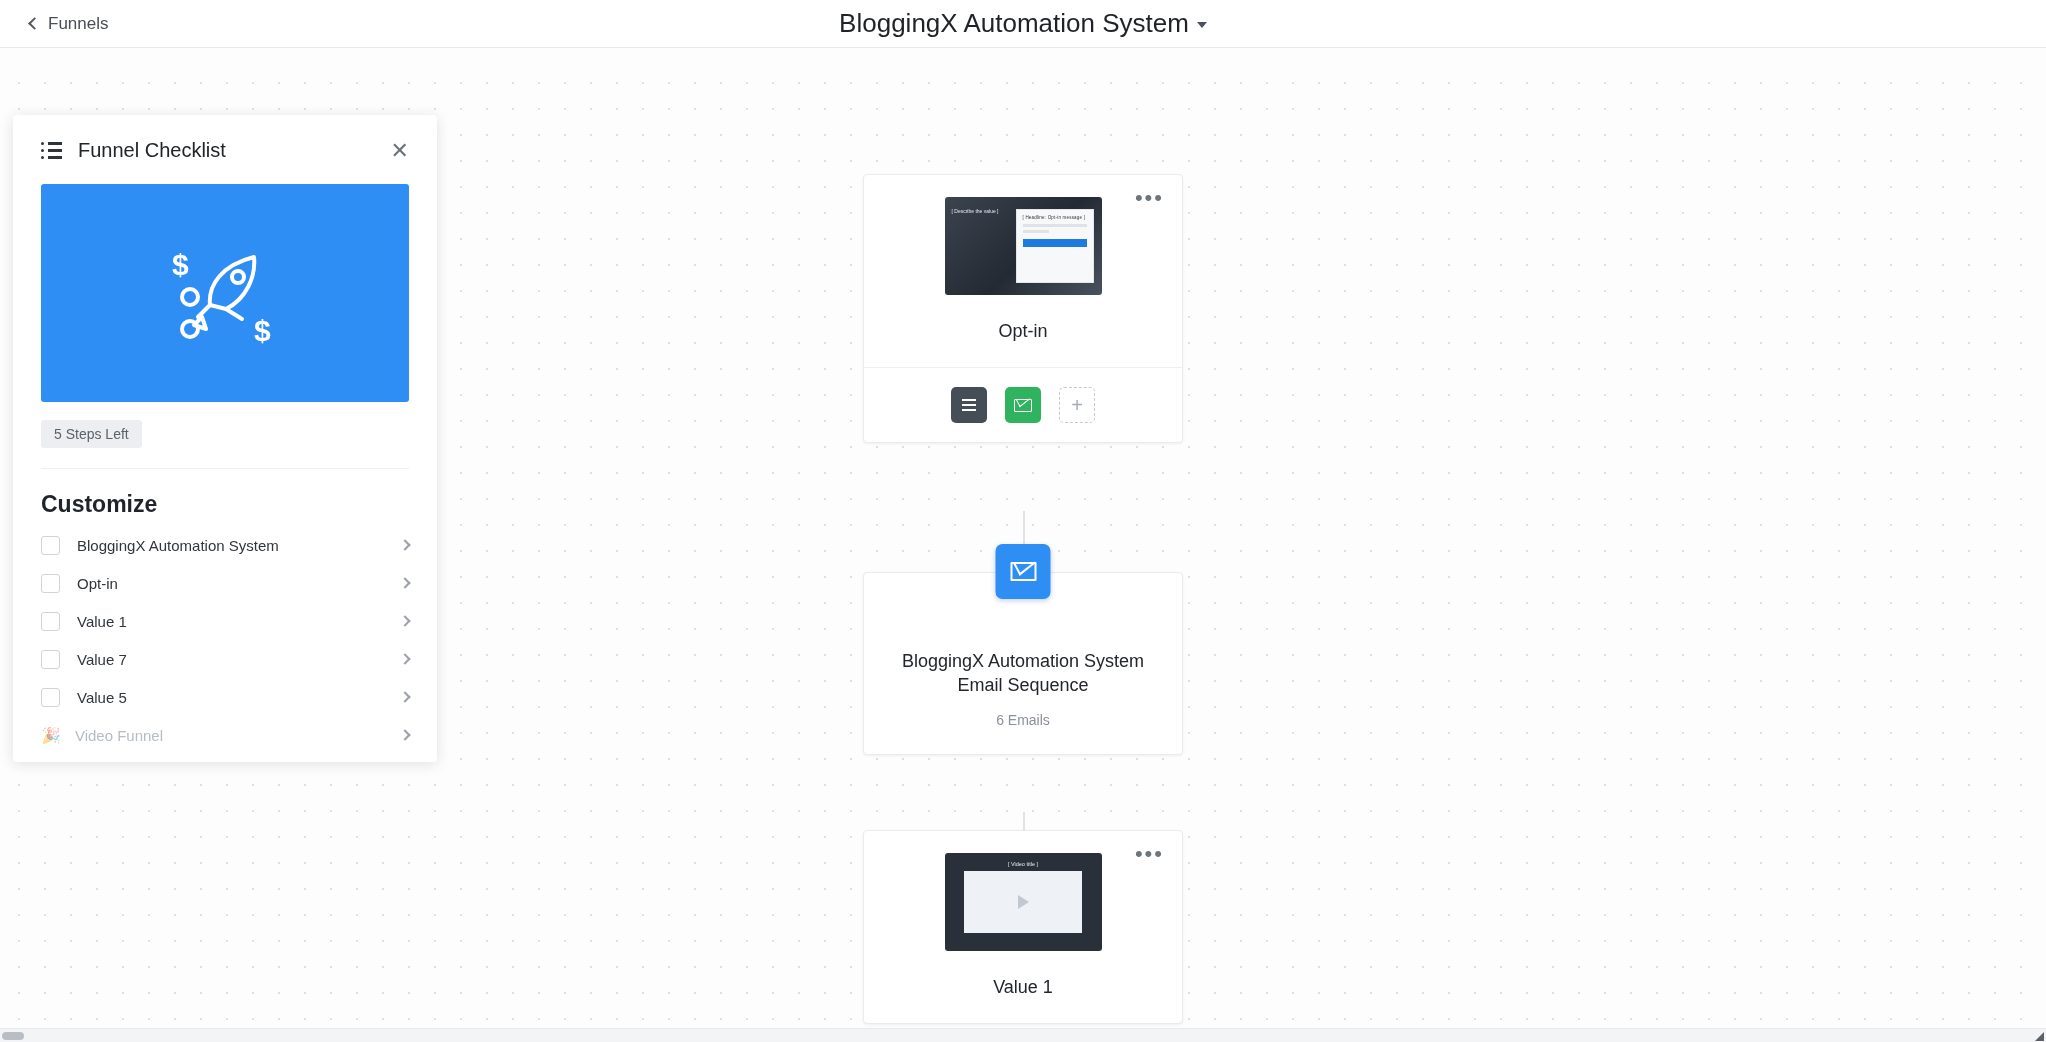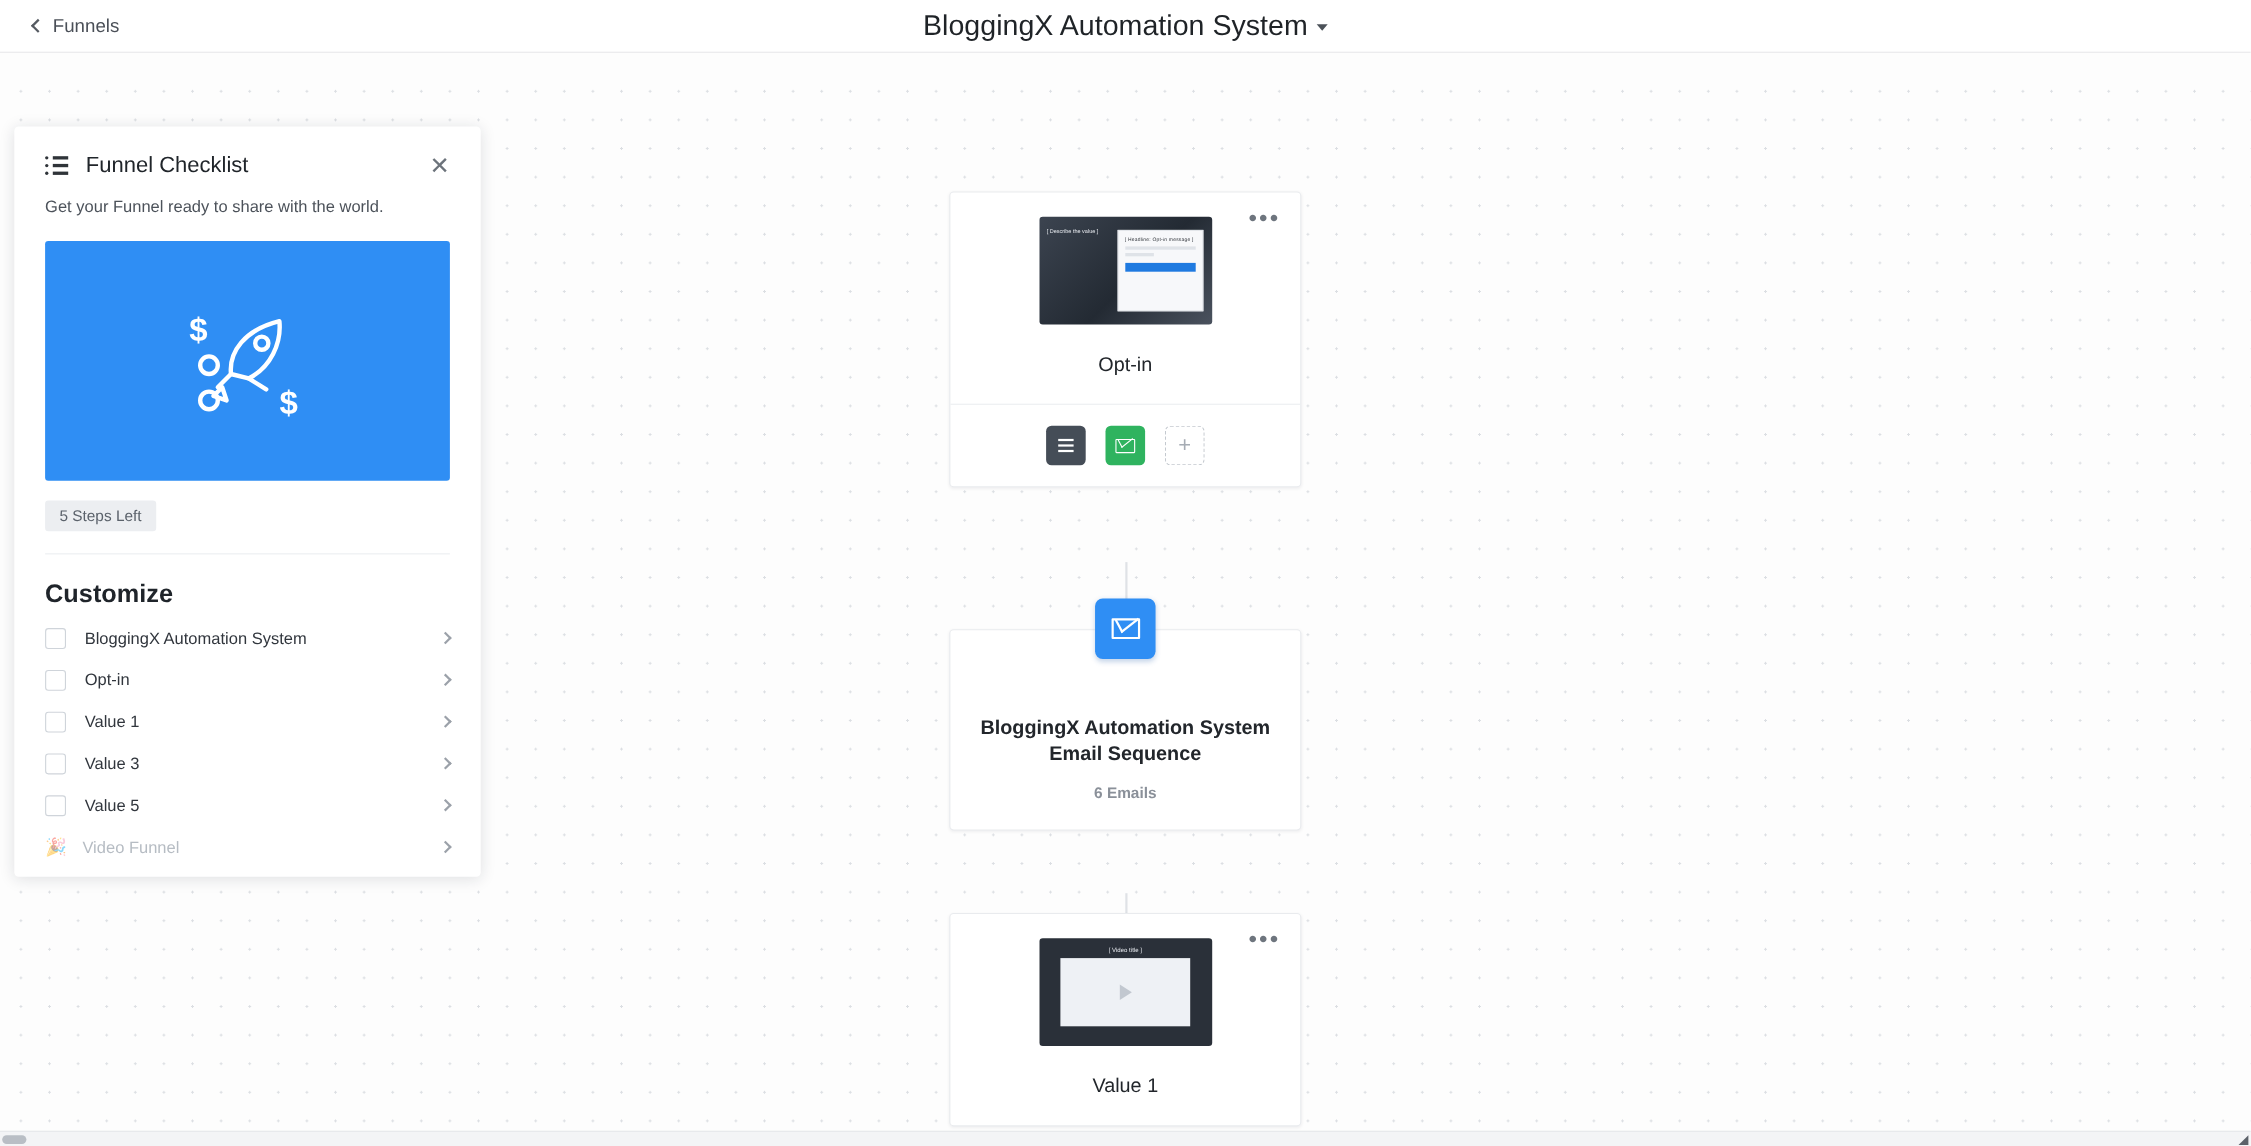--- a/index.html
+++ b/index.html
@@ -238,21 +238,20 @@
     transform-origin: left top;
   }
   .email-node {
     position: absolute;
     left: 0; width: 320px;
     background: #ffffff;
     border: 1px solid #e9ebee;
     border-radius: 4px;
     box-shadow: 0 1px 3px rgba(20,25,35,0.06);
     padding-top: 52px;
-    font-weight: bold;
   }
   .email-badge {
     position: absolute;
     top: -29px; left: 50%;
     transform: translateX(-50%);
     width: 55px; height: 55px;
     border-radius: 7px;
     background: #2f8ef4;
     display: flex; align-items: center; justify-content: center;
     box-shadow: 0 2px 5px rgba(30,90,170,0.25);
@@ -455,21 +454,20 @@
         </span>
       <span class="row">
           <span class="dot"></span>
           <span class="bar"></span>
         </span>
     </span>
     <span class="panel-title">Funnel Checklist</span>
     <span class="panel-close">✕</span>
   </div>
 
-  <div class="panel-sub">Get your Funnel ready to share with the world.</div>
 
   <div class="hero">
     <svg width="150" height="120" viewBox="0 0 150 120">
       <g fill="none" stroke="#ffffff" stroke-width="4" stroke-linecap="round" stroke-linejoin="round">
         <path d="M60 72 C58 52 72 32 104 24 C106 44 96 66 76 76 Z"></path>
         <path d="M60 72 L48 84"></path>
         <path d="M76 76 L92 86"></path>
         <circle cx="88" cy="44" r="6"></circle>
         <path d="M52 84 L44 92 L56 96 Z"></path>
         <circle cx="40" cy="64" r="8"></circle>
@@ -496,21 +494,21 @@
     <span>Opt-in</span>
     <span class="chev"></span>
   </div>
   <div class="check-row">
     <span class="cbox"></span>
     <span>Value 1</span>
     <span class="chev"></span>
   </div>
   <div class="check-row">
     <span class="cbox"></span>
-    <span>Value 3</span>
+    <span>Value 7</span>
     <span class="chev"></span>
   </div>
   <div class="check-row">
     <span class="cbox"></span>
     <span>Value 5</span>
     <span class="chev"></span>
   </div>
   <div class="check-row muted">
     <span class="share-ico">🎉</span>
     <span>Video Funnel</span>

